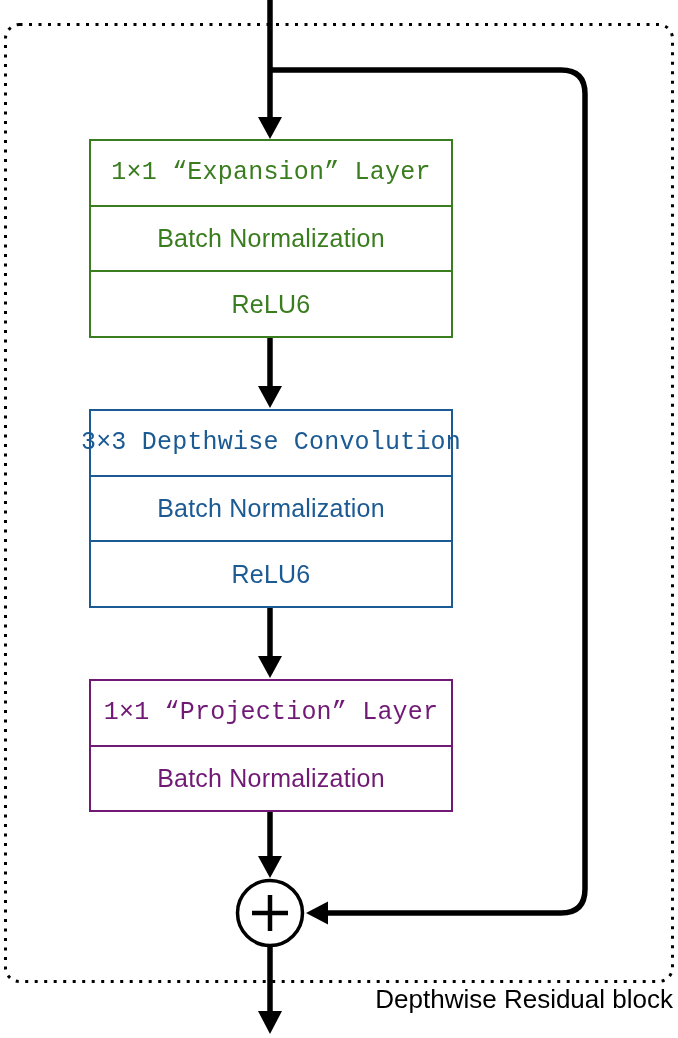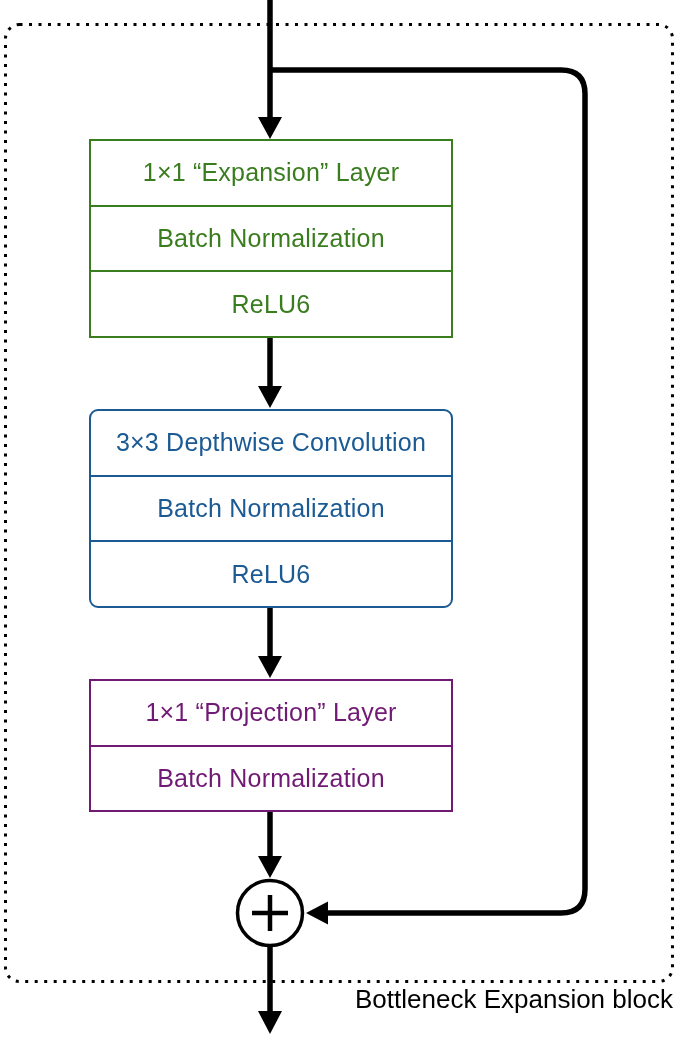--- a/index.html
+++ b/index.html
@@ -31,23 +31,23 @@
     flex: 1 1 0;
     display: flex;
     align-items: center;
     justify-content: center;
     font-size: 25px;
     line-height: 1;
     border-top: 2px solid;
     letter-spacing: 0.2px;
     white-space: nowrap;
   }
-  .block .row:first-child { border-top: none; }
+  .block .row:first-child { border-top: none; font-family: Liberation Mono, monospace; }
   .block-expansion  { top: 139px; height: 199px; }
-  .block-depthwise  { top: 409px; height: 199px; border-radius: 9px; }
+  .block-depthwise  { top: 409px; height: 199px; }
   .block-projection { top: 679px; height: 133px; }
   .caption {
     position: absolute;
     right: 5px;
     top: 984px;
     font-size: 26px;
     color: #000000;
     white-space: nowrap;
   }
 </style>
@@ -97,15 +97,15 @@
     <div class="row">3×3 Depthwise Convolution</div>
     <div class="row">Batch Normalization</div>
     <div class="row">ReLU6</div>
   </div>
 
   <div class="block block-projection" style="color: #701a75;">
     <div class="row">1×1 “Projection” Layer</div>
     <div class="row">Batch Normalization</div>
   </div>
 
-  <div class="caption">Bottleneck Expansion block</div>
+  <div class="caption">Depthwise Residual block</div>
 
 </div>
 
 </body></html>

